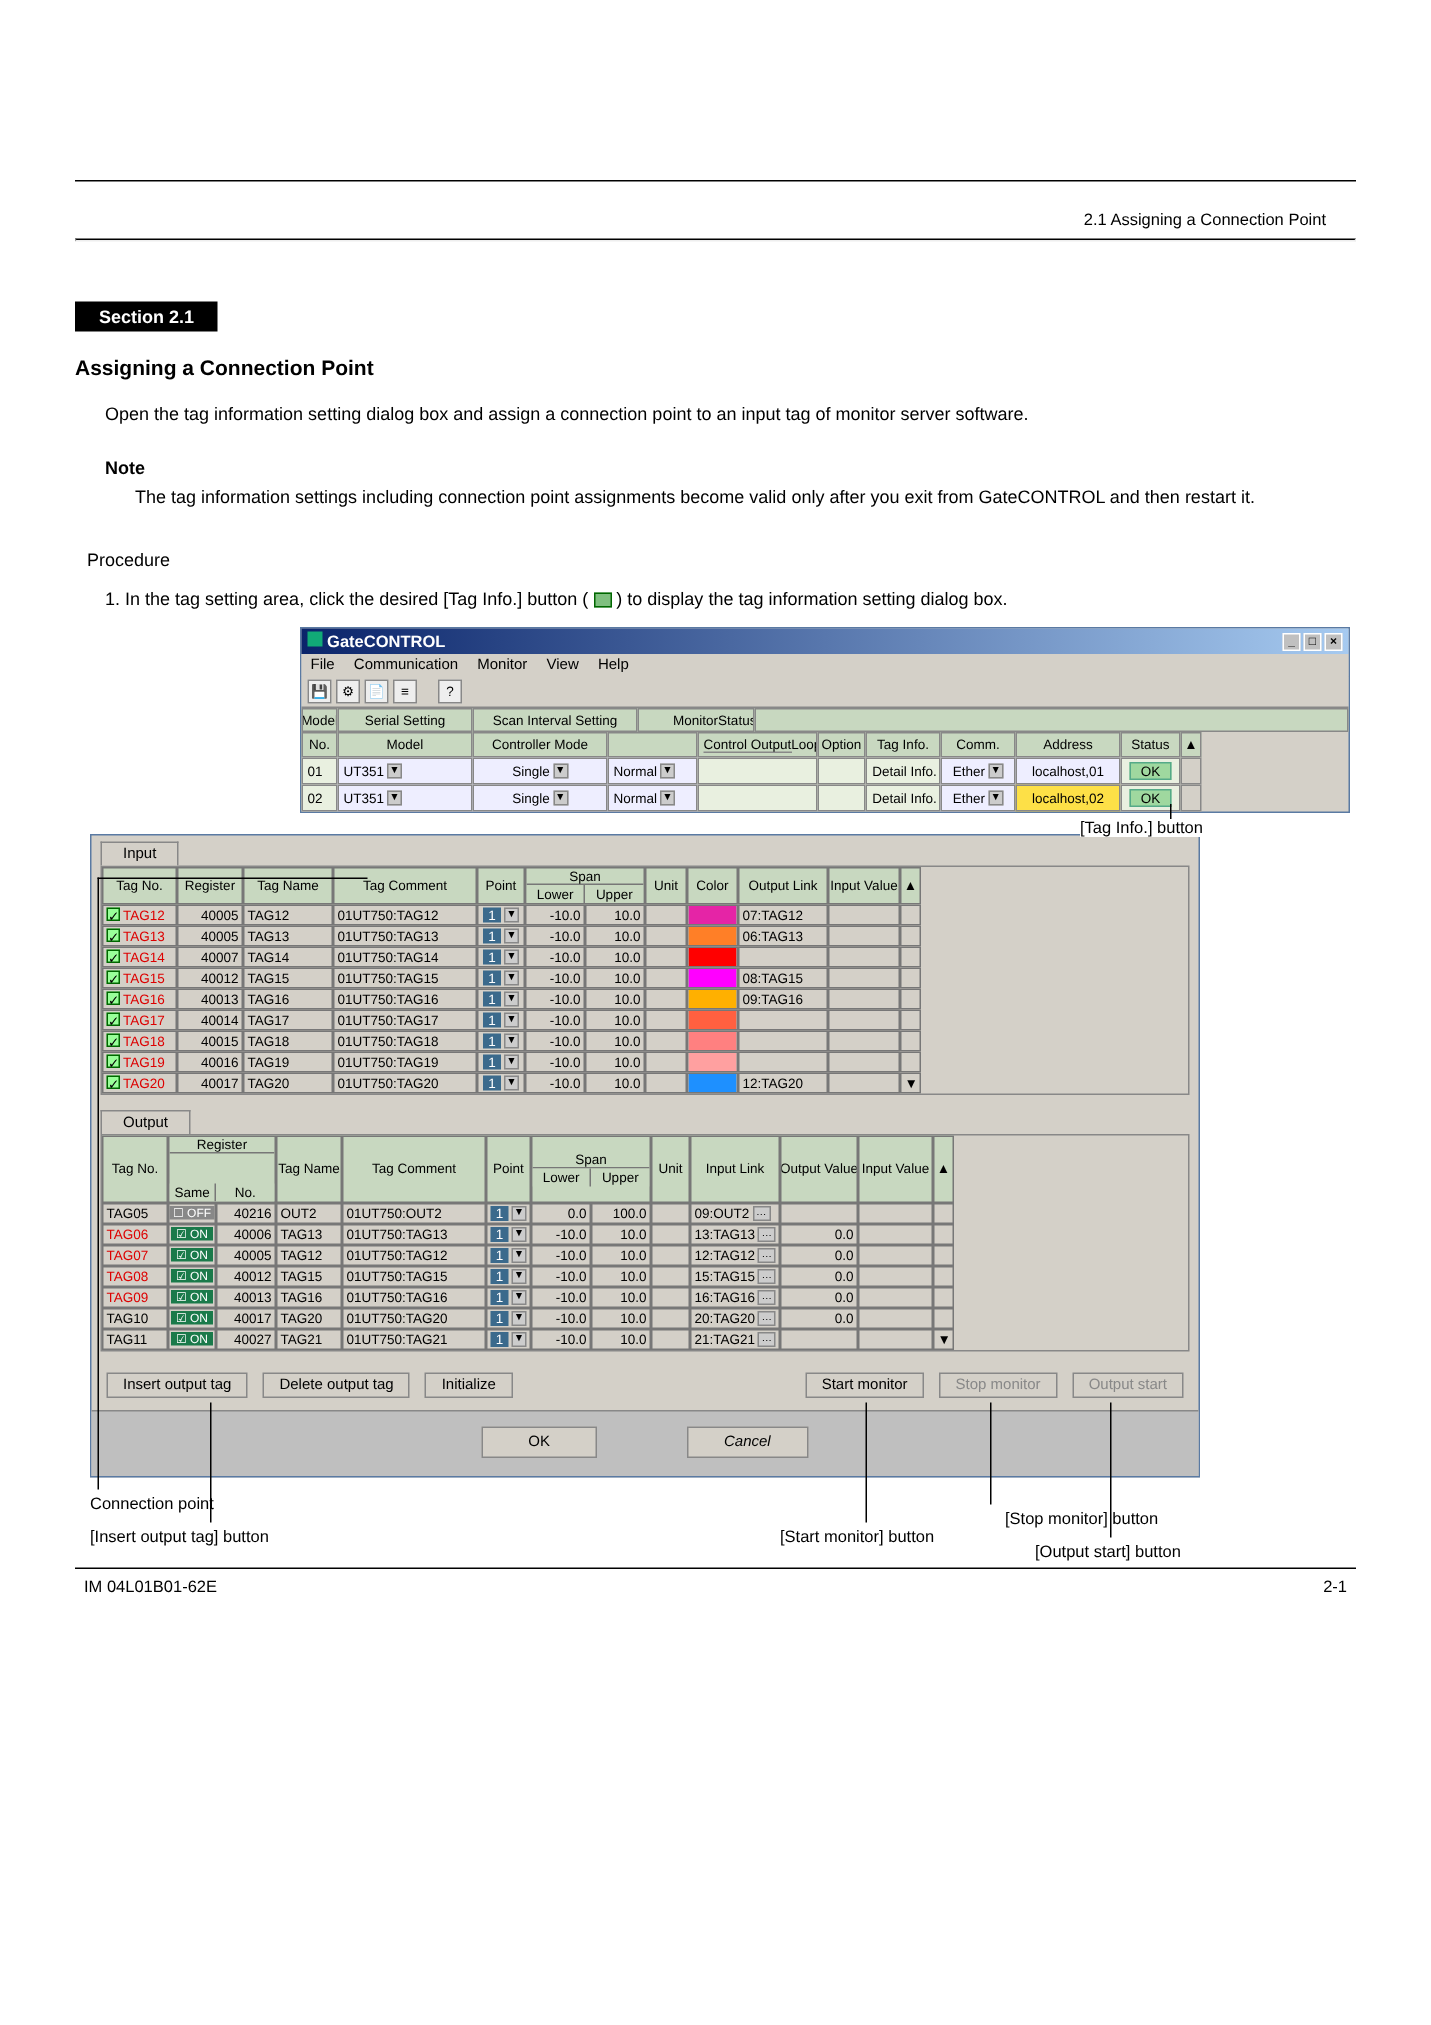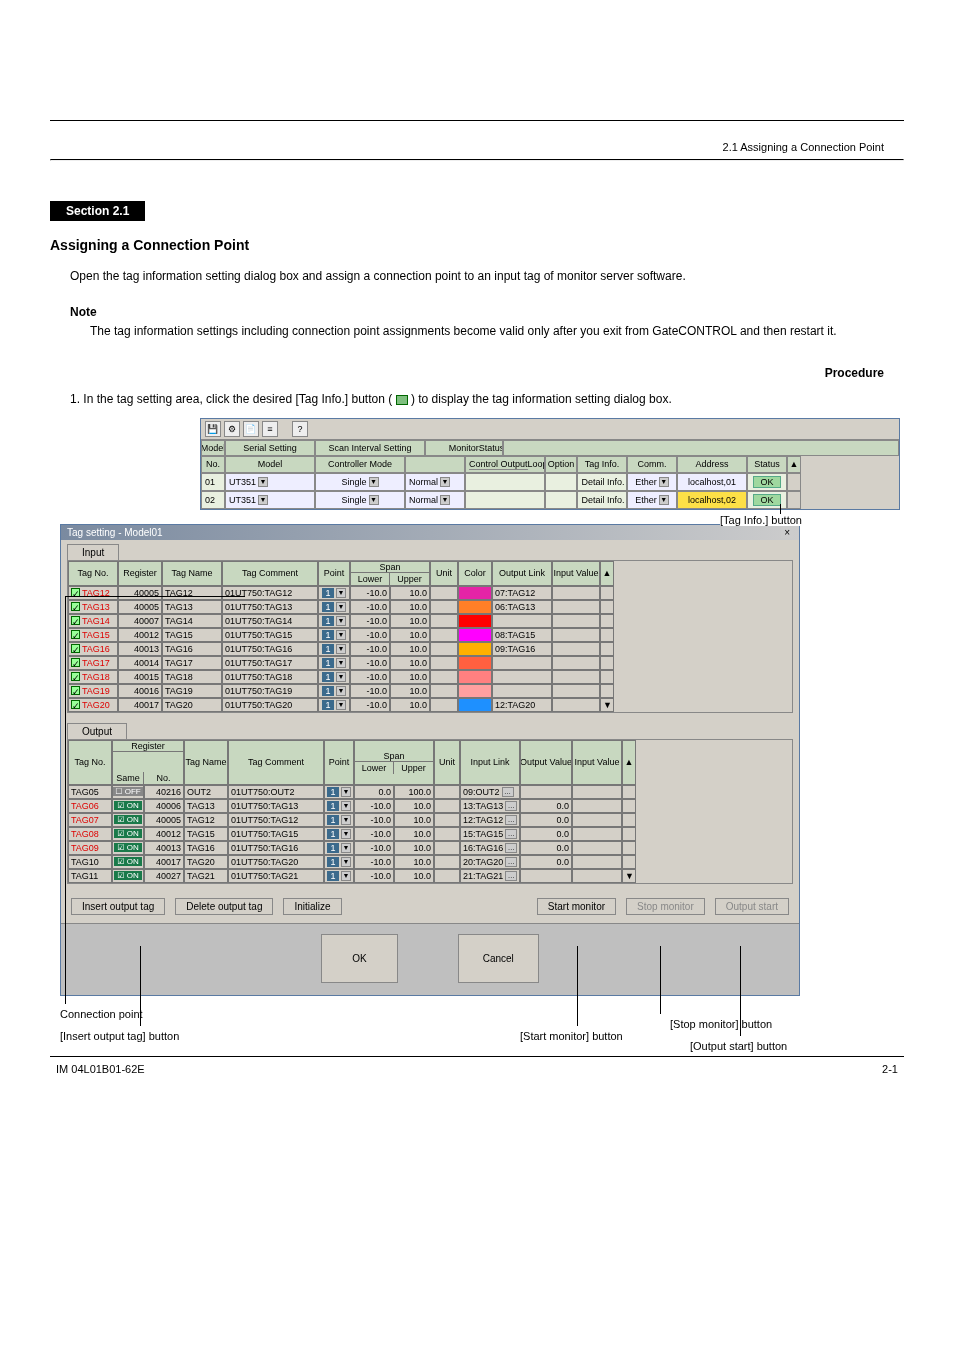--- a/index.html
+++ b/index.html
@@ -103,30 +103,41 @@
 <hr class="hr-inner">
 
 <div class="section-label">Section 2.1</div>
 <h2>Assigning a Connection Point</h2>
 
 <p class="desc">Open the tag information setting dialog box and assign a connection point to an input tag of monitor server software.</p>
 
 <p class="note-label">Note</p>
 <p class="note-body">The tag information settings including connection point assignments become valid only after you exit from GateCONTROL and then restart it.</p>
 
-<p class="desc" style="font-weight:bold;margin-left:8px;text-align:right;">Procedure</p>
+<p class="desc" style="font-weight:normal;margin-left:8px;">Procedure</p>
 <p class="desc">
   <span>1. In the tag setting area, click the desired [Tag Info.] button (</span>
   <span style="display:inline-block;width:12px;height:10px;background:#7fbf7f;border:1px solid #060;vertical-align:middle;"></span>
   <span>) to display the tag information setting dialog box.</span>
 </p>
 
 <div class="screenshots">
 
   <div class="win" style="width:700px;margin-left:140px;">
+    <div class="titlebar">
+      <span><span style="display:inline-block;width:10px;height:10px;background:#1a7;"></span> <span>GateCONTROL</span></span>
+      <span class="title-icons"><span>_</span><span>□</span><span>×</span></span>
+    </div>
+    <div class="menubar">
+      <span>File</span>
+      <span>Communication</span>
+      <span>Monitor</span>
+      <span>View</span>
+      <span>Help</span>
+    </div>
     <div class="toolbar">
       <span class="tb-btn">💾</span>
       <span class="tb-btn">⚙</span>
       <span class="tb-btn">📄</span>
       <span class="tb-btn">≡</span>
       <span style="width:8px;"></span>
       <span class="tb-btn">?</span>
     </div>
     <div>
       <div class="grid-head">
@@ -193,24 +204,20 @@
   </div>
 
   <div class="callouts">
     <div class="cl-line" style="left:720px;top:-6px;height:12px;"></div>
     <div class="callout-label" style="left:660px;top:4px;">[Tag Info.] button</div>
   </div>
 
   <div style="height:20px;"></div>
 
   <div class="win win2">
-    <div class="dlg-title">
-      <span>Tag setting - Model01</span>
-      <span style="background:#ccc;color:#000;padding:0 3px;">×</span>
-    </div>
 
     <div><span class="tab">Input</span></div>
     <div class="tbl-wrap">
       <div class="ihead">
         <div class="ic i-tag">Tag No.</div>
         <div class="ic i-reg">Register</div>
         <div class="ic i-name">Tag Name</div>
         <div class="ic i-com">Tag Comment</div>
         <div class="ic i-pt">Point</div>
         <div class="ic" style="flex-direction:column;padding:0;width:80px;">
@@ -603,21 +610,21 @@
       <button class="btn">Insert output tag</button>
       <button class="btn">Delete output tag</button>
       <button class="btn">Initialize</button>
       <div style="flex:1;"></div>
       <button class="btn">Start monitor</button>
       <button class="btn disabled">Stop monitor</button>
       <button class="btn disabled">Output start</button>
     </div>
     <div class="btn-row-bottom">
       <button class="btn" style="padding:2px 30px;">OK</button>
-      <button class="btn" style="padding:18px 24px;">Cancel</button>
+      <button class="btn" style="padding:4px 24px;font-style:italic;">Cancel</button>
     </div>
   </div>
 
   <div class="callouts">
     <div class="cl-line" style="left:5px;top:-400px;height:408px;"></div>
     <div class="cl-h" style="left:5px;top:-400px;width:180px;"></div>
     <div class="callout-label" style="left:0px;top:12px;">Connection point</div>
 
     <div class="cl-line" style="left:80px;top:-50px;height:80px;"></div>
     <div class="callout-label" style="left:0px;top:34px;">[Insert output tag] button</div>

